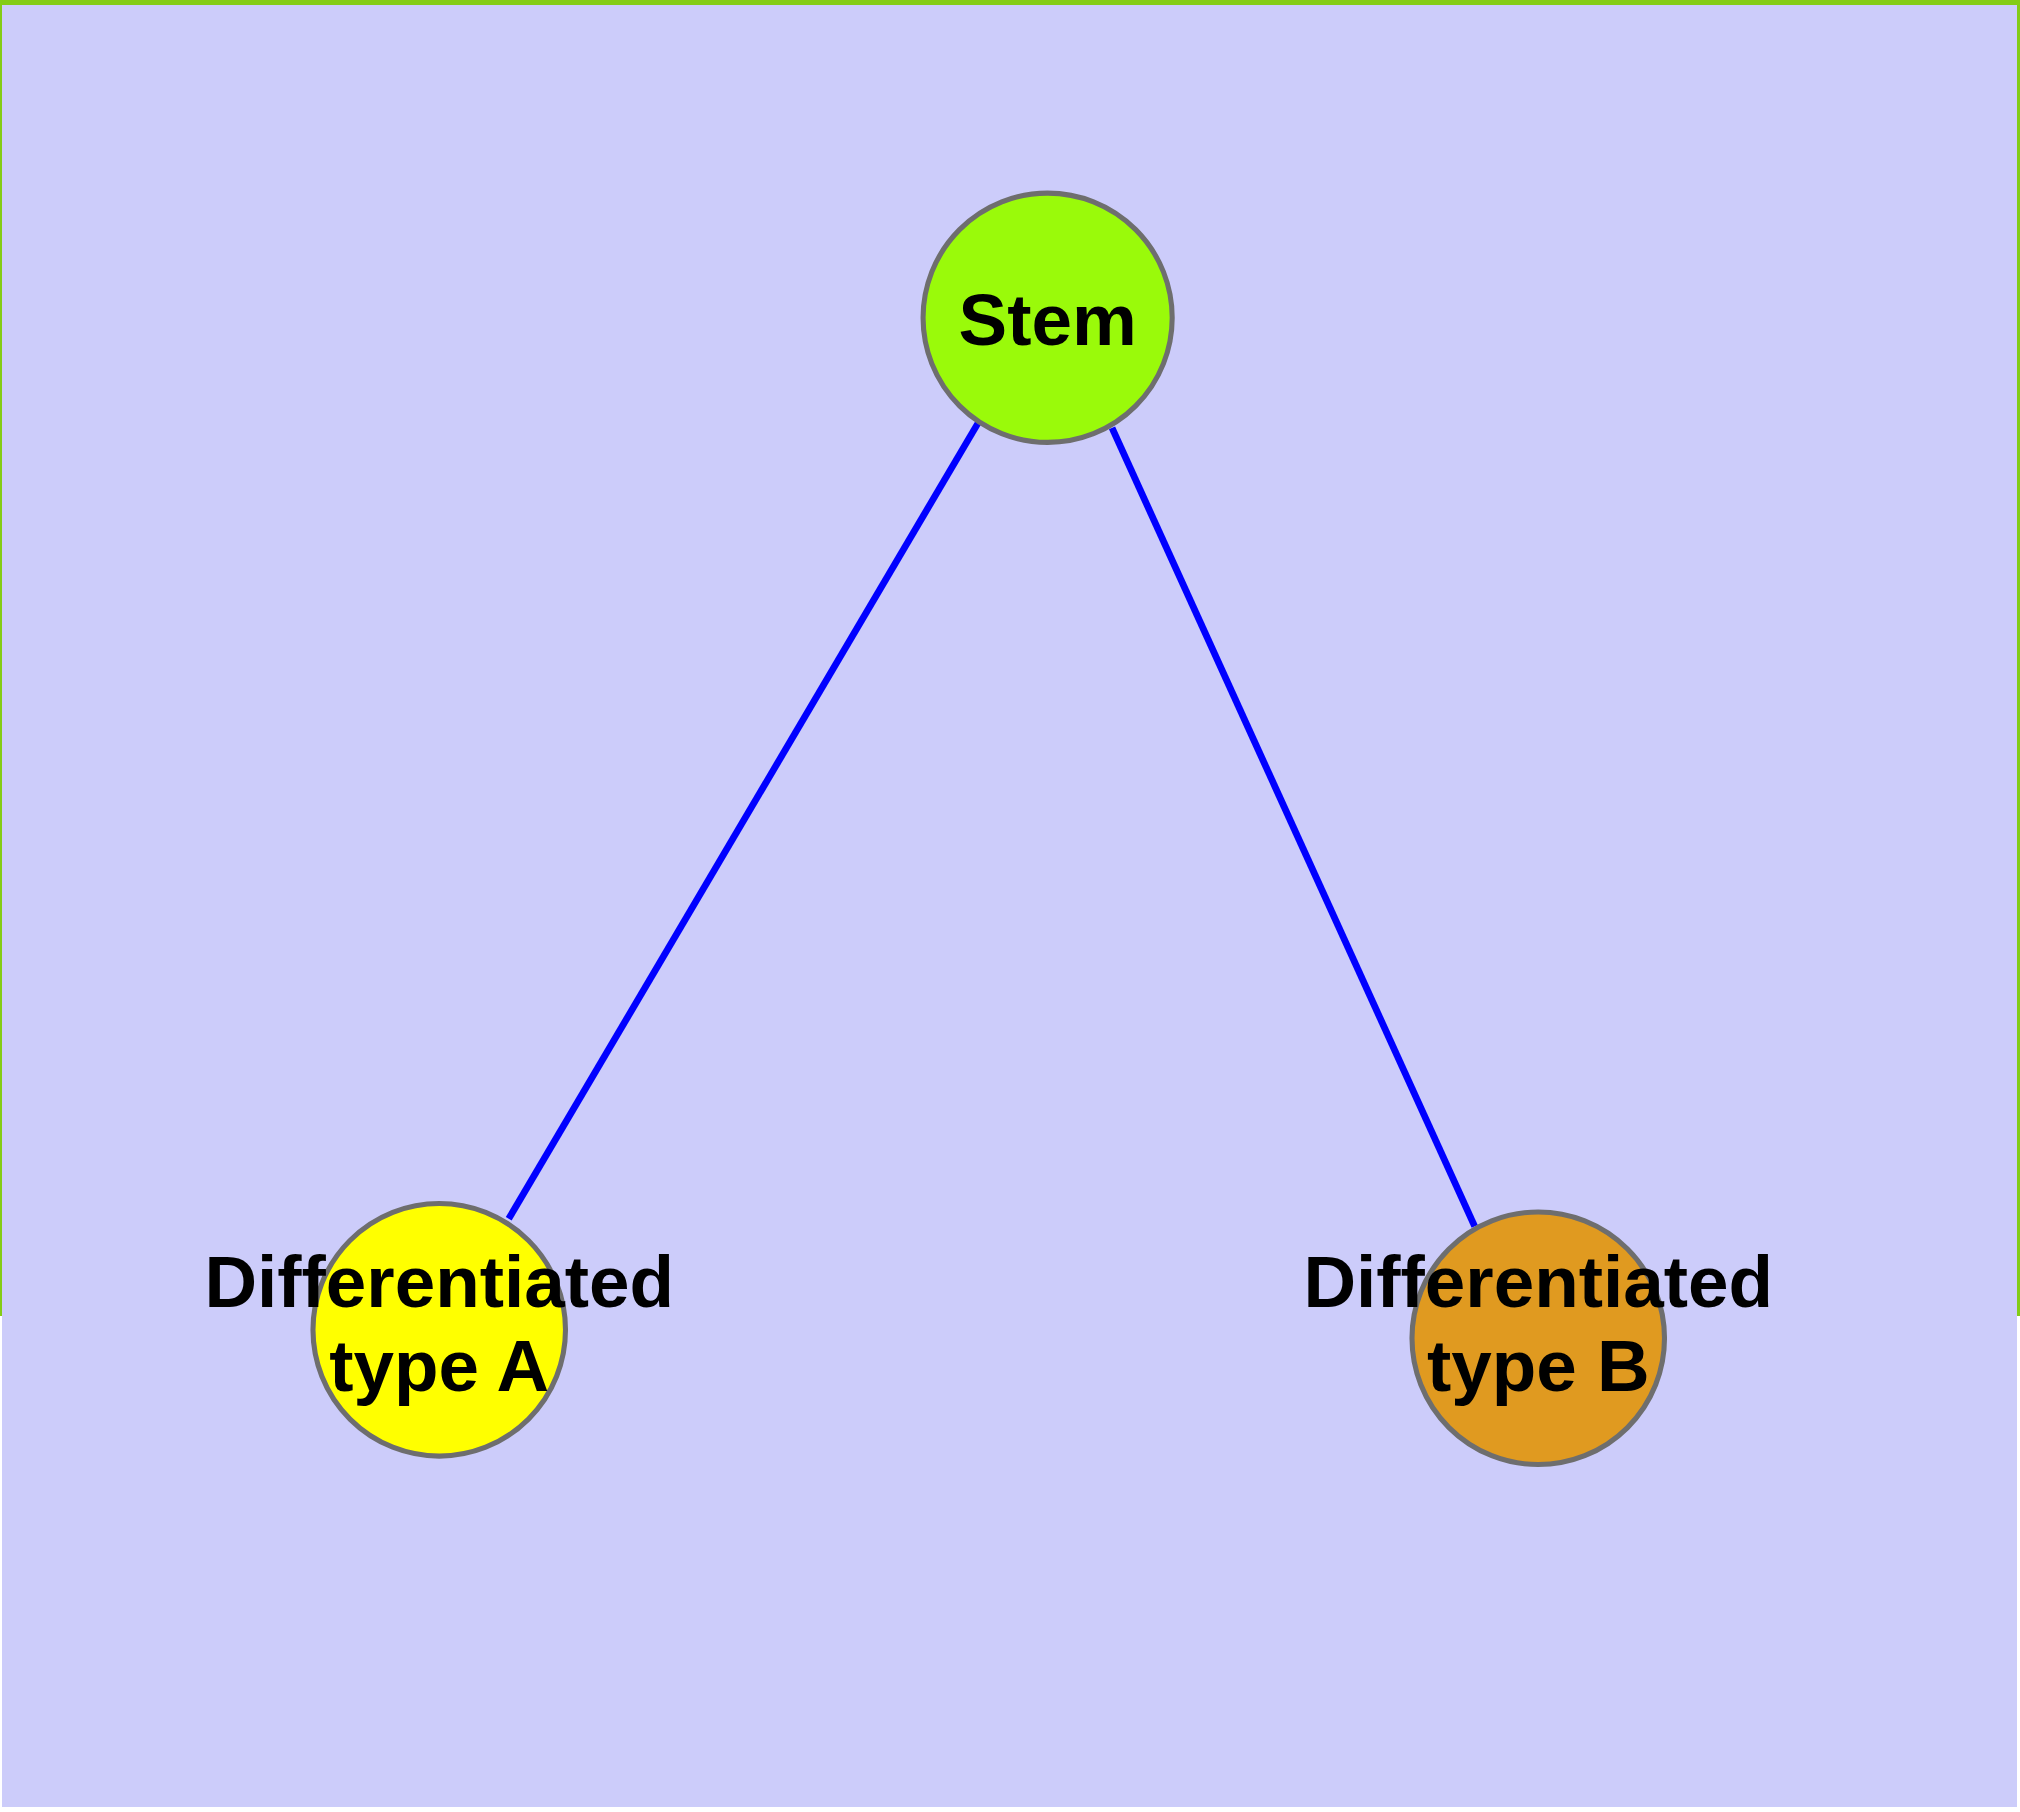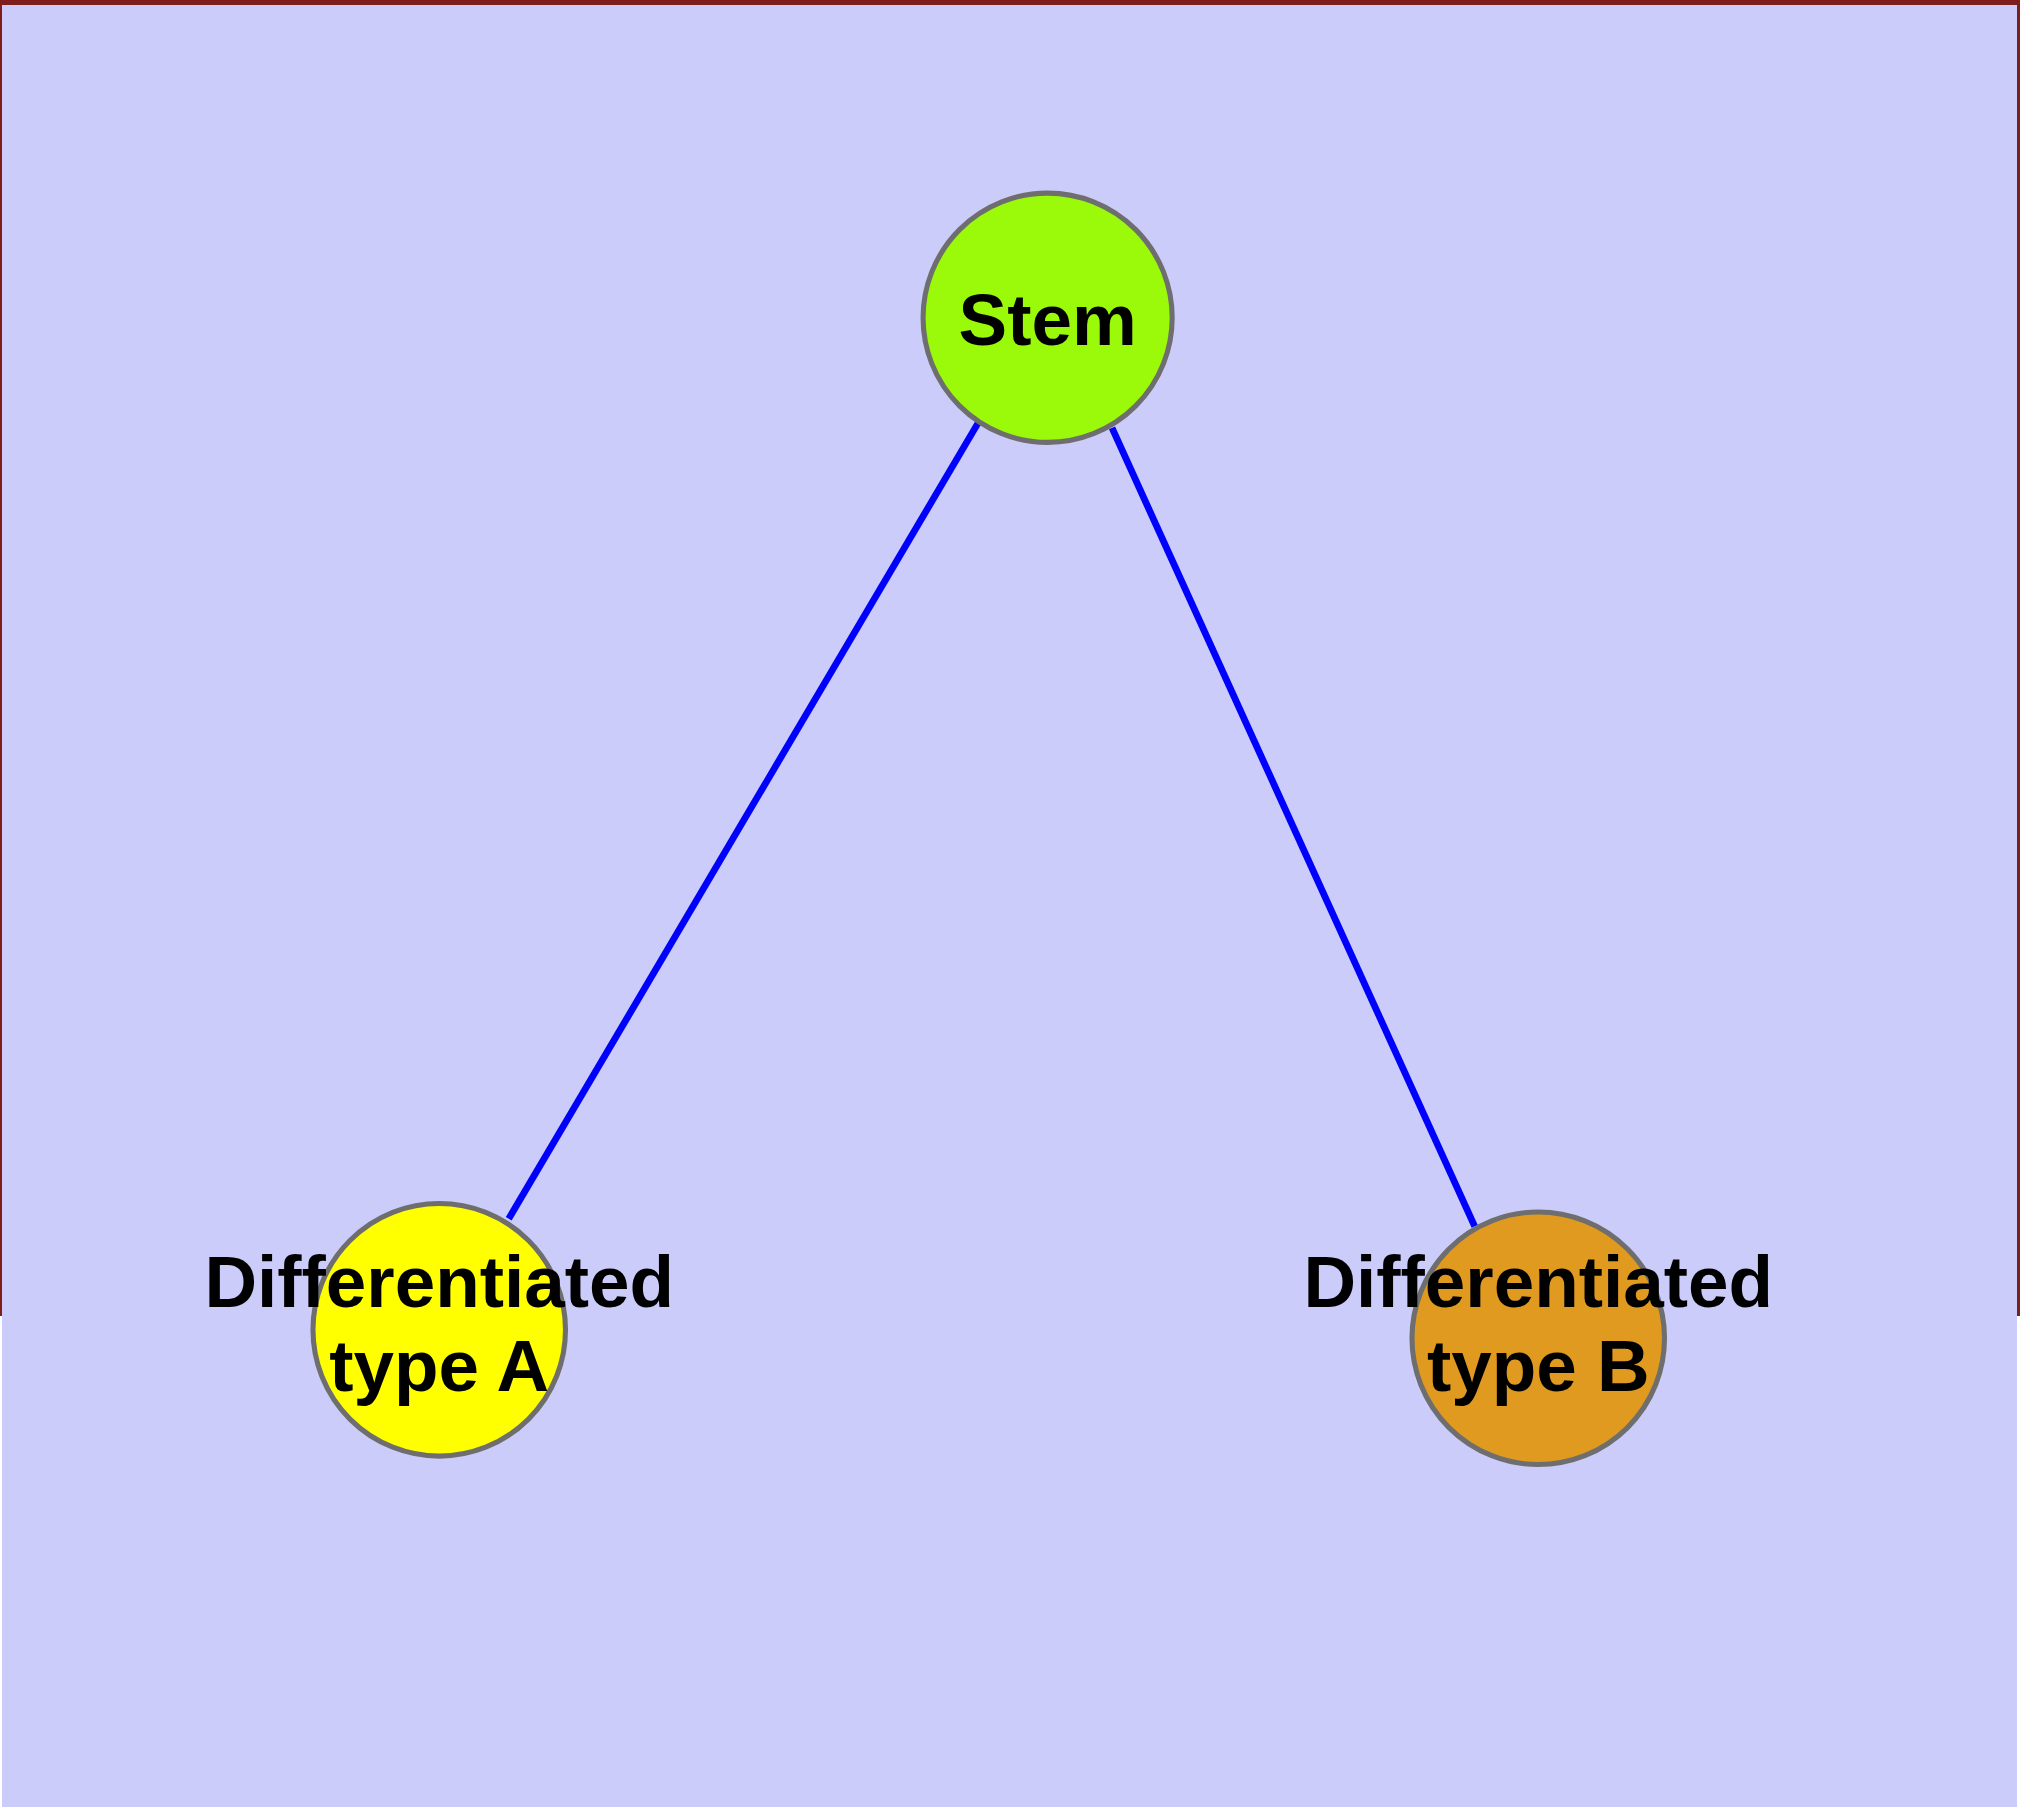--- a/index.html
+++ b/index.html
@@ -11,21 +11,21 @@
   body {
     width: 2021px;
     height: 1812px;
     overflow: hidden;
     font-family: "Liberation Sans", sans-serif;
   }
   #graph-canvas {
     position: relative;
     width: 2021px;
     height: 1316px;
-    background: #7f1d1d;
+    background: #84cc16;
     box-sizing: border-box;
   }
   #graph-plot {
     position: absolute;
     left: 1.7px;
     top: 5.1px;
     width: 2015px;
     height: 1802px;
     background: #ccccfa;
   }

